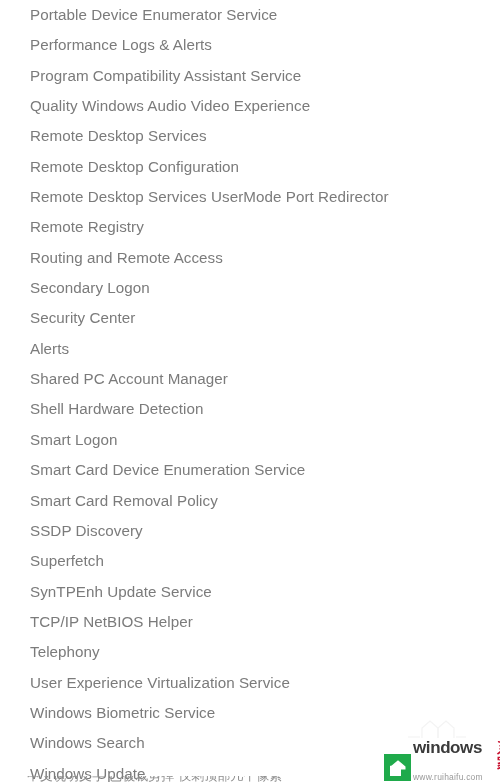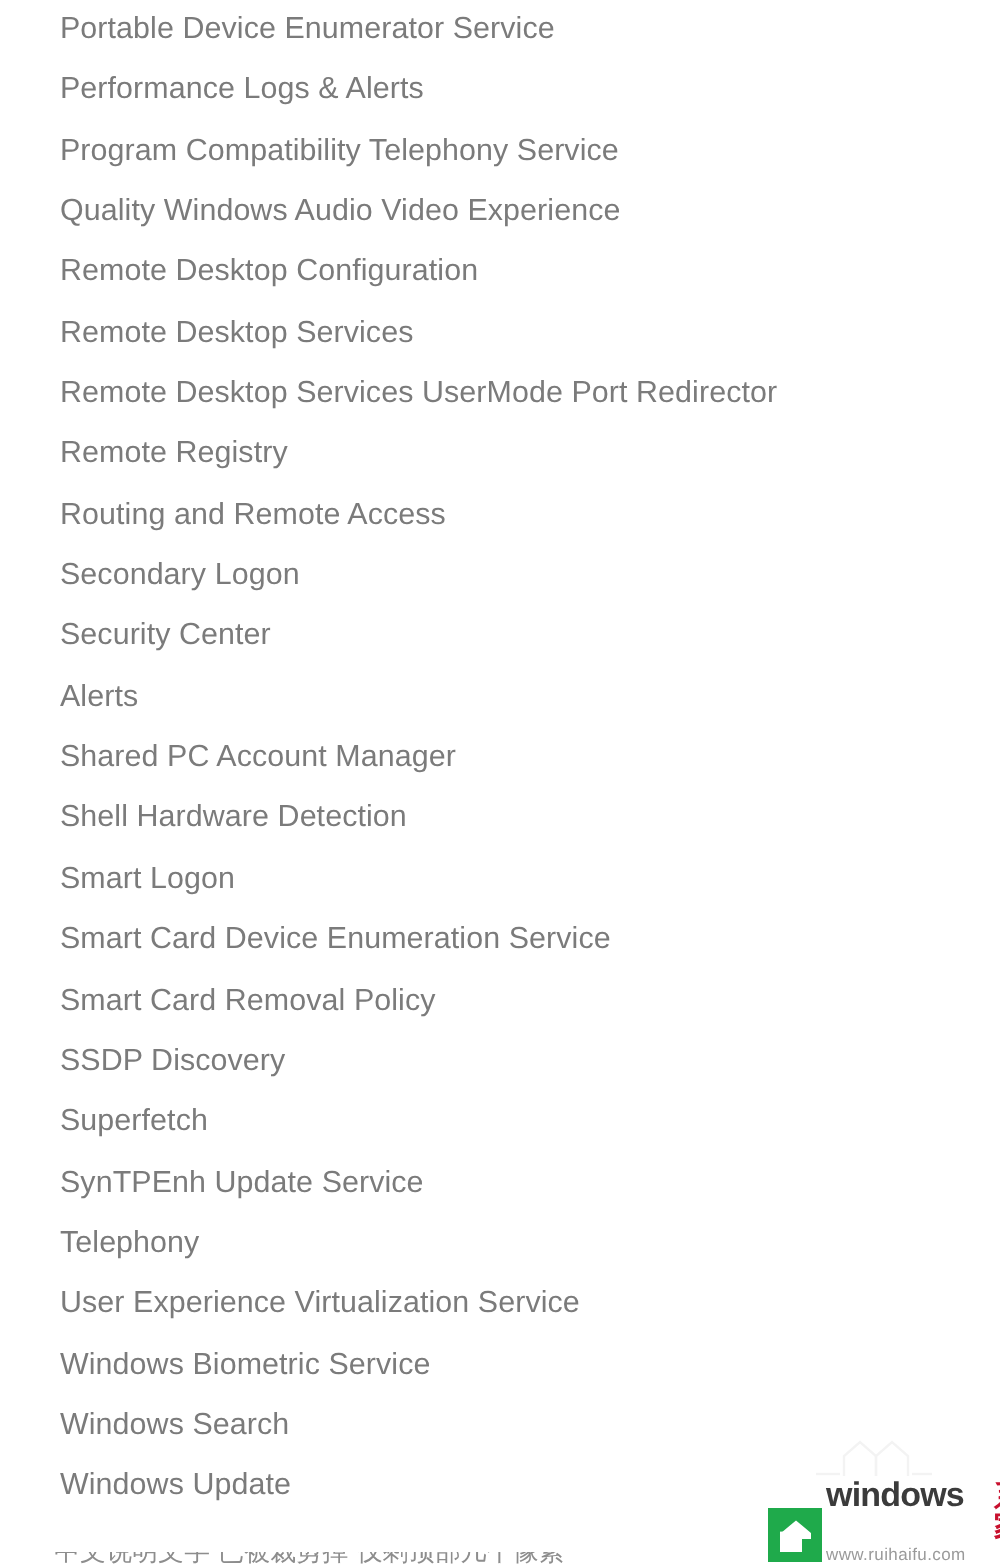--- a/index.html
+++ b/index.html
@@ -123,38 +123,39 @@
   }
 </style>
 </head>
 <body>
 
 <div id="screen">
 
   <ul id="service-list">
       <li class="service-row"><span class="service-label">Portable Device Enumerator Service</span></li>
       <li class="service-row"><span class="service-label">Performance Logs &amp; Alerts</span></li>
-      <li class="service-row"><span class="service-label">Program Compatibility Telephony Service</span></li>
+      <li class="service-row"><span class="service-label">Program Compatibility Assistant Service</span></li>
       <li class="service-row"><span class="service-label">Quality Windows Audio Video Experience</span></li>
+      <li class="service-row"><span class="service-label">Remote Desktop Services</span></li>
       <li class="service-row"><span class="service-label">Remote Desktop Configuration</span></li>
-      <li class="service-row"><span class="service-label">Remote Desktop Services</span></li>
       <li class="service-row"><span class="service-label">Remote Desktop Services UserMode Port Redirector</span></li>
       <li class="service-row"><span class="service-label">Remote Registry</span></li>
       <li class="service-row"><span class="service-label">Routing and Remote Access</span></li>
       <li class="service-row"><span class="service-label">Secondary Logon</span></li>
       <li class="service-row"><span class="service-label">Security Center</span></li>
       <li class="service-row"><span class="service-label">Alerts</span></li>
       <li class="service-row"><span class="service-label">Shared PC Account Manager</span></li>
       <li class="service-row"><span class="service-label">Shell Hardware Detection</span></li>
       <li class="service-row"><span class="service-label">Smart Logon</span></li>
       <li class="service-row"><span class="service-label">Smart Card Device Enumeration Service</span></li>
       <li class="service-row"><span class="service-label">Smart Card Removal Policy</span></li>
       <li class="service-row"><span class="service-label">SSDP Discovery</span></li>
       <li class="service-row"><span class="service-label">Superfetch</span></li>
       <li class="service-row"><span class="service-label">SynTPEnh Update Service</span></li>
+      <li class="service-row"><span class="service-label">TCP/IP NetBIOS Helper</span></li>
       <li class="service-row"><span class="service-label">Telephony</span></li>
       <li class="service-row"><span class="service-label">User Experience Virtualization Service</span></li>
       <li class="service-row"><span class="service-label">Windows Biometric Service</span></li>
       <li class="service-row"><span class="service-label">Windows Search</span></li>
       <li class="service-row"><span class="service-label">Windows Update</span></li>
     </ul>
 
   <div id="ghost-watermark">
     <svg width="64" height="26" viewBox="0 0 64 26" aria-hidden="true">
       <g fill="none" stroke="#d8d8d8" stroke-width="1.2">

